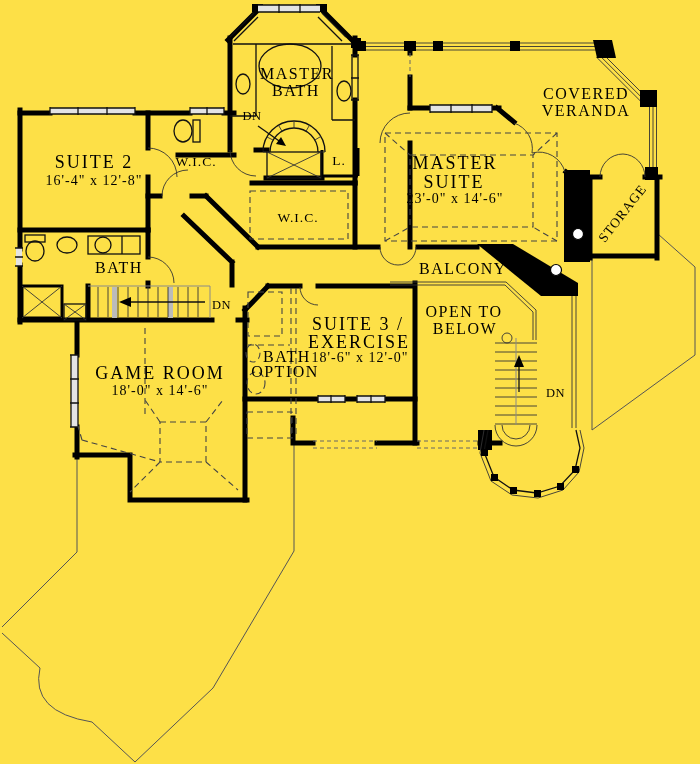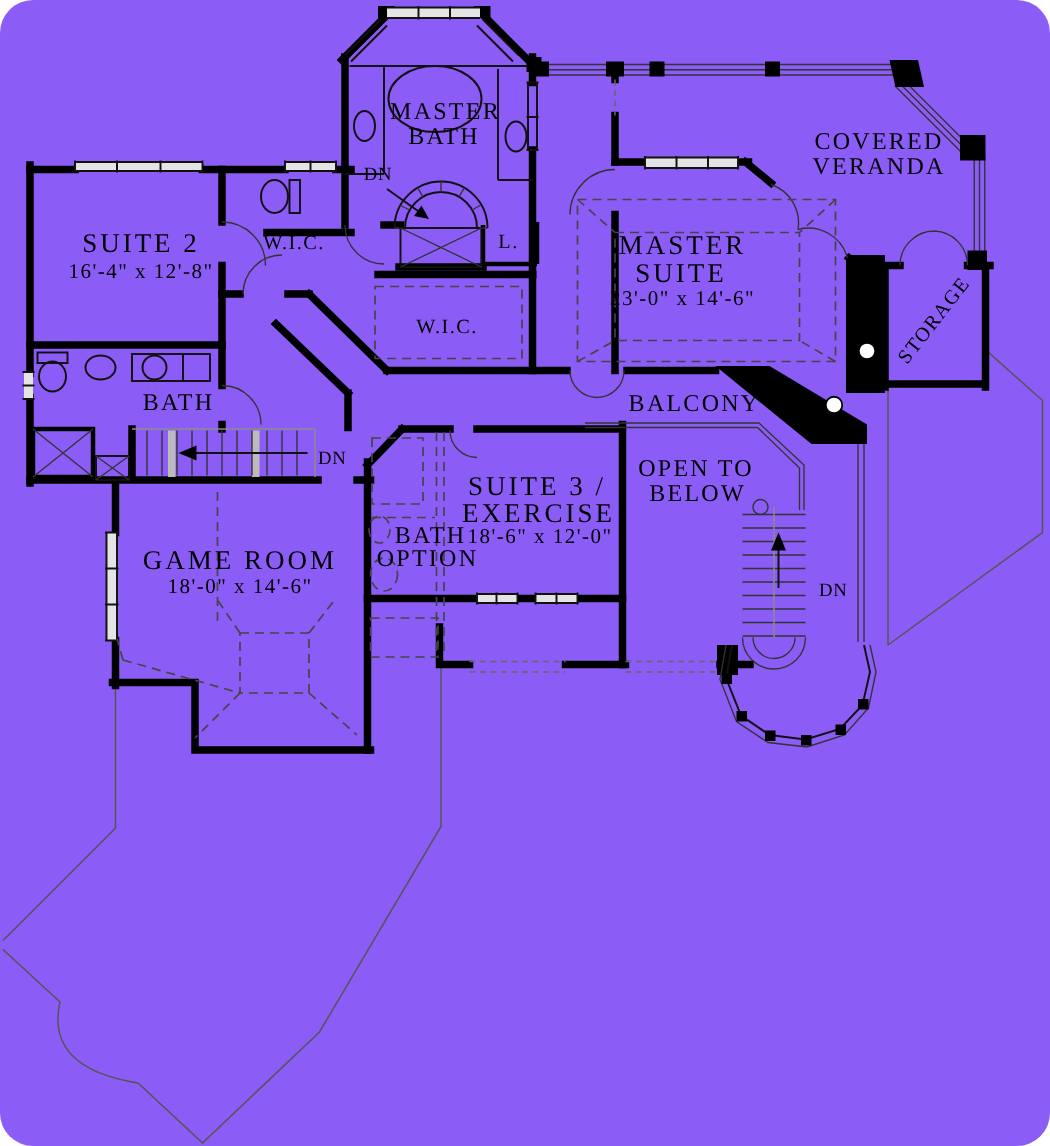--- a/index.html
+++ b/index.html
@@ -1,16 +1,16 @@
 <!DOCTYPE html>
 <html><head>
 <meta charset="utf-8">
 <style>
   html,body{margin:0;padding:0;background:#ffffff;}
-  .plan-wrap{width:700px;height:764px;background:#8b5cf6;position:relative;overflow:hidden;border-radius:22px;}
+  .plan-wrap{width:700px;height:764px;background:#fde047;position:relative;overflow:hidden;}
   svg{display:block;}
   
   .w5{stroke:#000;stroke-width:5;fill:none;stroke-linecap:square;}
   .w3{stroke:#000;stroke-width:3;fill:none;}
   .t{stroke:#111;stroke-width:1.3;fill:none;}
   .t08{stroke:#333;stroke-width:0.9;fill:none;}
   .g{stroke:#8a8a8a;stroke-width:1;fill:none;}
   .roof{stroke:#555;stroke-width:1;fill:none;}
   .d{stroke:#444;stroke-width:1.1;fill:none;stroke-dasharray:6 4;}
   .d2{stroke:#666;stroke-width:1;fill:none;stroke-dasharray:4 3;}

